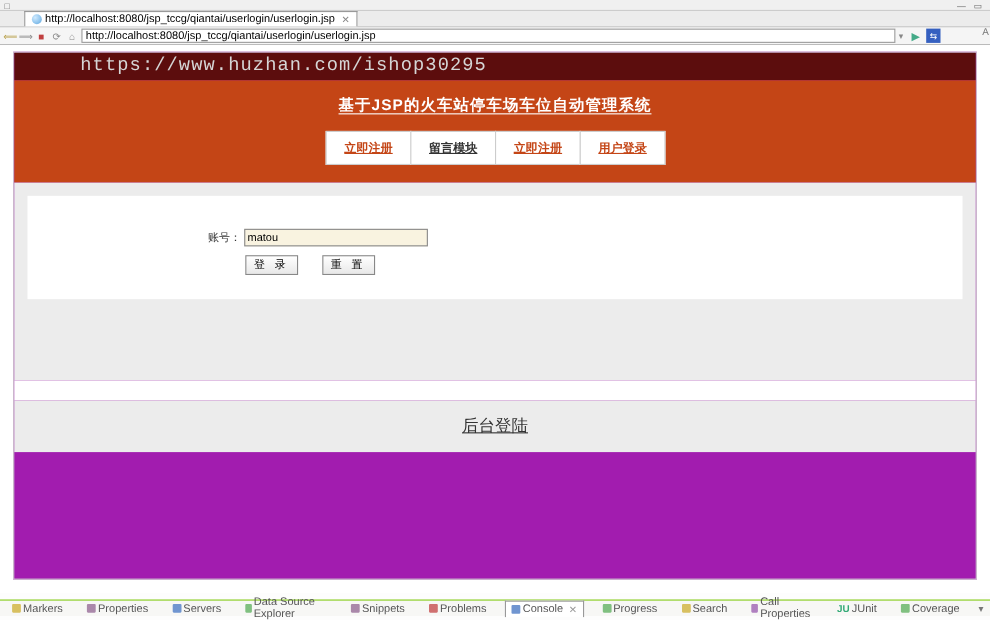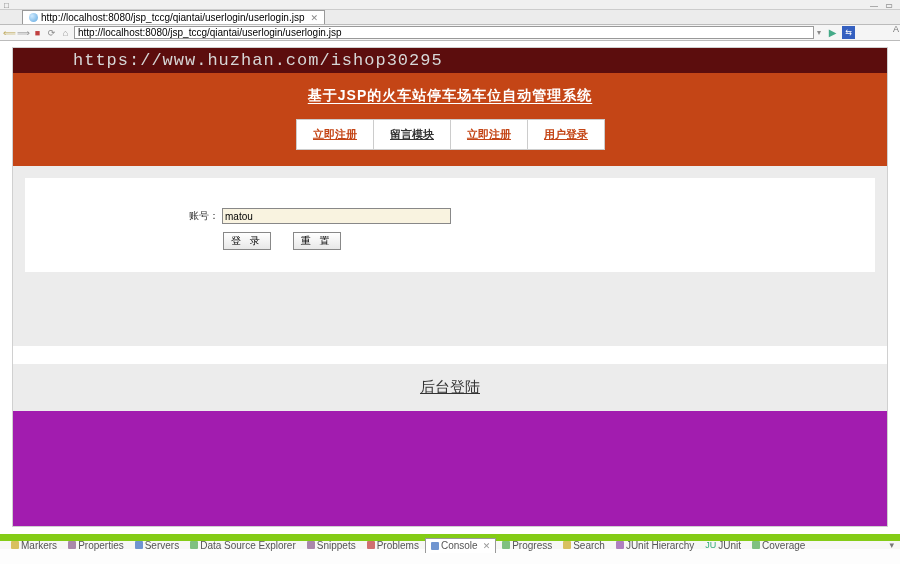--- a/index.html
+++ b/index.html
@@ -40,30 +40,30 @@
     
     .nav-row { margin-top: 14px; display: flex; justify-content: center; gap: 0; }
     .nav-item { background: #fff; border: 1px solid #ccc; padding: 7px 0; width: 78px; text-align: center; font-size: 11px; color: #c44516; font-weight: bold; text-decoration: underline; cursor: pointer; margin-right: -1px; }
     .nav-item.plain { color: #333; }
     
     
     .main-body { background: #ececec; padding: 12px; min-height: 180px; }
     .login-panel { background: #fff; padding: 30px 0 22px 0; }
     .form-row { display: flex; align-items: center; justify-content: flex-start; margin-left: 160px; margin-bottom: 5px; font-size: 10px; }
     .form-label { width: 34px; text-align: right; margin-right: 3px; color: #333; }
-    .form-input { width: 229px; height: 16px; border: 1px solid #888; font-size: 10px; padding: 0 2px; background: #f9f3e0; }
+    .form-input { width: 167px; height: 16px; border: 1px solid #888; font-size: 10px; padding: 0 2px; background: #f9f3e0; }
     .btn-row { margin-left: 198px; margin-top: 8px; display: flex; gap: 22px; }
     .btn { border: 1px solid #888; background: linear-gradient(#fff,#e8e8e8); padding: 1px 7px; font-size: 10px; letter-spacing: 3px; cursor: pointer; }
     
     
     .footer-gap { background: #fff; height: 18px; }
     .footer { background: #ececec; padding: 14px 0; text-align: center; font-size: 15px; color: #333; text-decoration: underline; cursor:pointer; }
     
     
-    .bottom-panel { position: absolute; bottom: 15px; left: 0; width: 100%; height: 15px; background: #f7f7f5; border-top: 7px solid #84cc16; display: flex; align-items: center; padding: 0 6px; gap: 1px; font-size: 10px; color: #555; }
+    .bottom-panel { position: absolute; bottom: 4px; left: 0; width: 100%; height: 15px; background: #f7f7f5; border-top: 1px solid #84cc16; display: flex; align-items: center; padding: 0 6px; gap: 12px; font-size: 10px; color: #555; }
     .view-tab { display: flex; align-items: center; gap: 2px; padding: 0 5px; height: 15px; cursor: pointer; }
     .view-tab.active { background: #fff; border: 1px solid #999; border-bottom: none; }
     .dot { width: 8px; height: 8px; display: inline-block; background: #a8a; border-radius: 1px; }
     .dot.yellow { background: #d8c060; }
     .dot.blue { background: #7095d0; }
     .dot.green { background: #80c080; }
     .dot.purple { background: #b080c0; }
     .dot.red { background: #d07070; }
     .panel-controls { margin-left: auto; display: flex; gap: 3px; font-size: 9px; color: #777; }
     
@@ -169,24 +169,24 @@
   <div class="view-tab">
       <span class="dot green"></span>
       <span>Progress</span>
     </div>
   <div class="view-tab">
       <span class="dot yellow"></span>
       <span>Search</span>
     </div>
   <div class="view-tab">
       <span class="dot purple"></span>
-      <span>JUnit Hierarchy</span>
+      <span>Call Properties</span>
     </div>
   <div class="view-tab">
-      <span style="color:#3a7;font-weight:normal;font-size:9px">JU</span>
+      <span style="color:#3a7;font-weight:bold;font-size:9px">JU</span>
       <span>JUnit</span>
     </div>
   <div class="view-tab">
       <span class="dot green"></span>
       <span>Coverage</span>
     </div>
   <div class="panel-controls">
     <span>▾</span>
   </div>
 </div>

